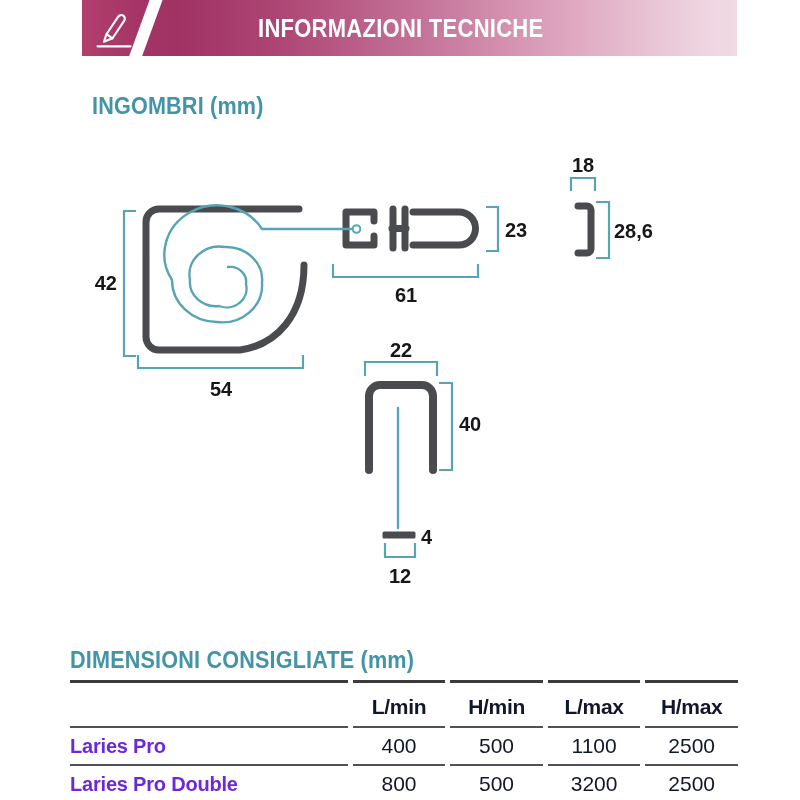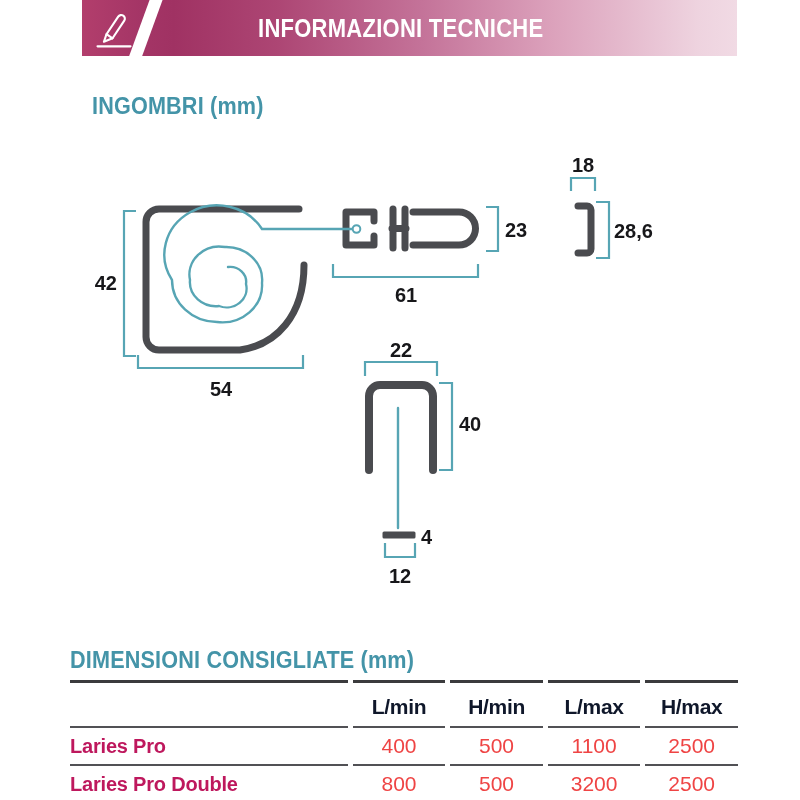--- a/index.html
+++ b/index.html
@@ -29,24 +29,24 @@
 
   
   #spec-table-wrap{position:absolute;left:65px;top:680px;width:678px;}
   table.spec{border-collapse:separate;border-spacing:5px 0;width:100%;}
   table.spec col.c-label{width:276px;}
   table.spec col.c-val{width:92px;}
   table.spec th{border-top:3px solid #3b3b3d;border-bottom:2px solid #515155;
         font-size:21px;font-weight:bold;color:#0f172a;text-align:center;
         height:36px;vertical-align:bottom;padding:0 0 7px 0;letter-spacing:-.3px;}
   table.spec th.empty{text-align:left;}
-  table.spec td{font-size:21px;color:#ef4444;text-align:center;height:36px;
+  table.spec td{font-size:21px;color:#0f172a;text-align:center;height:36px;
         vertical-align:middle;padding:0;}
   table.spec tr.r0 td{border-bottom:2px solid #515155;}
-  table.spec td.row-label{text-align:left;font-weight:bold;color:#be185d;font-size:20px;
+  table.spec td.row-label{text-align:left;font-weight:bold;color:#6d28d9;font-size:20px;
         letter-spacing:-.2px;}
 </style>
 </head>
 <body>
 
 <div id="page">
 
   <div class="topbar">
     <span class="topbar-title">INFORMAZIONI TECNICHE</span>
   </div>

